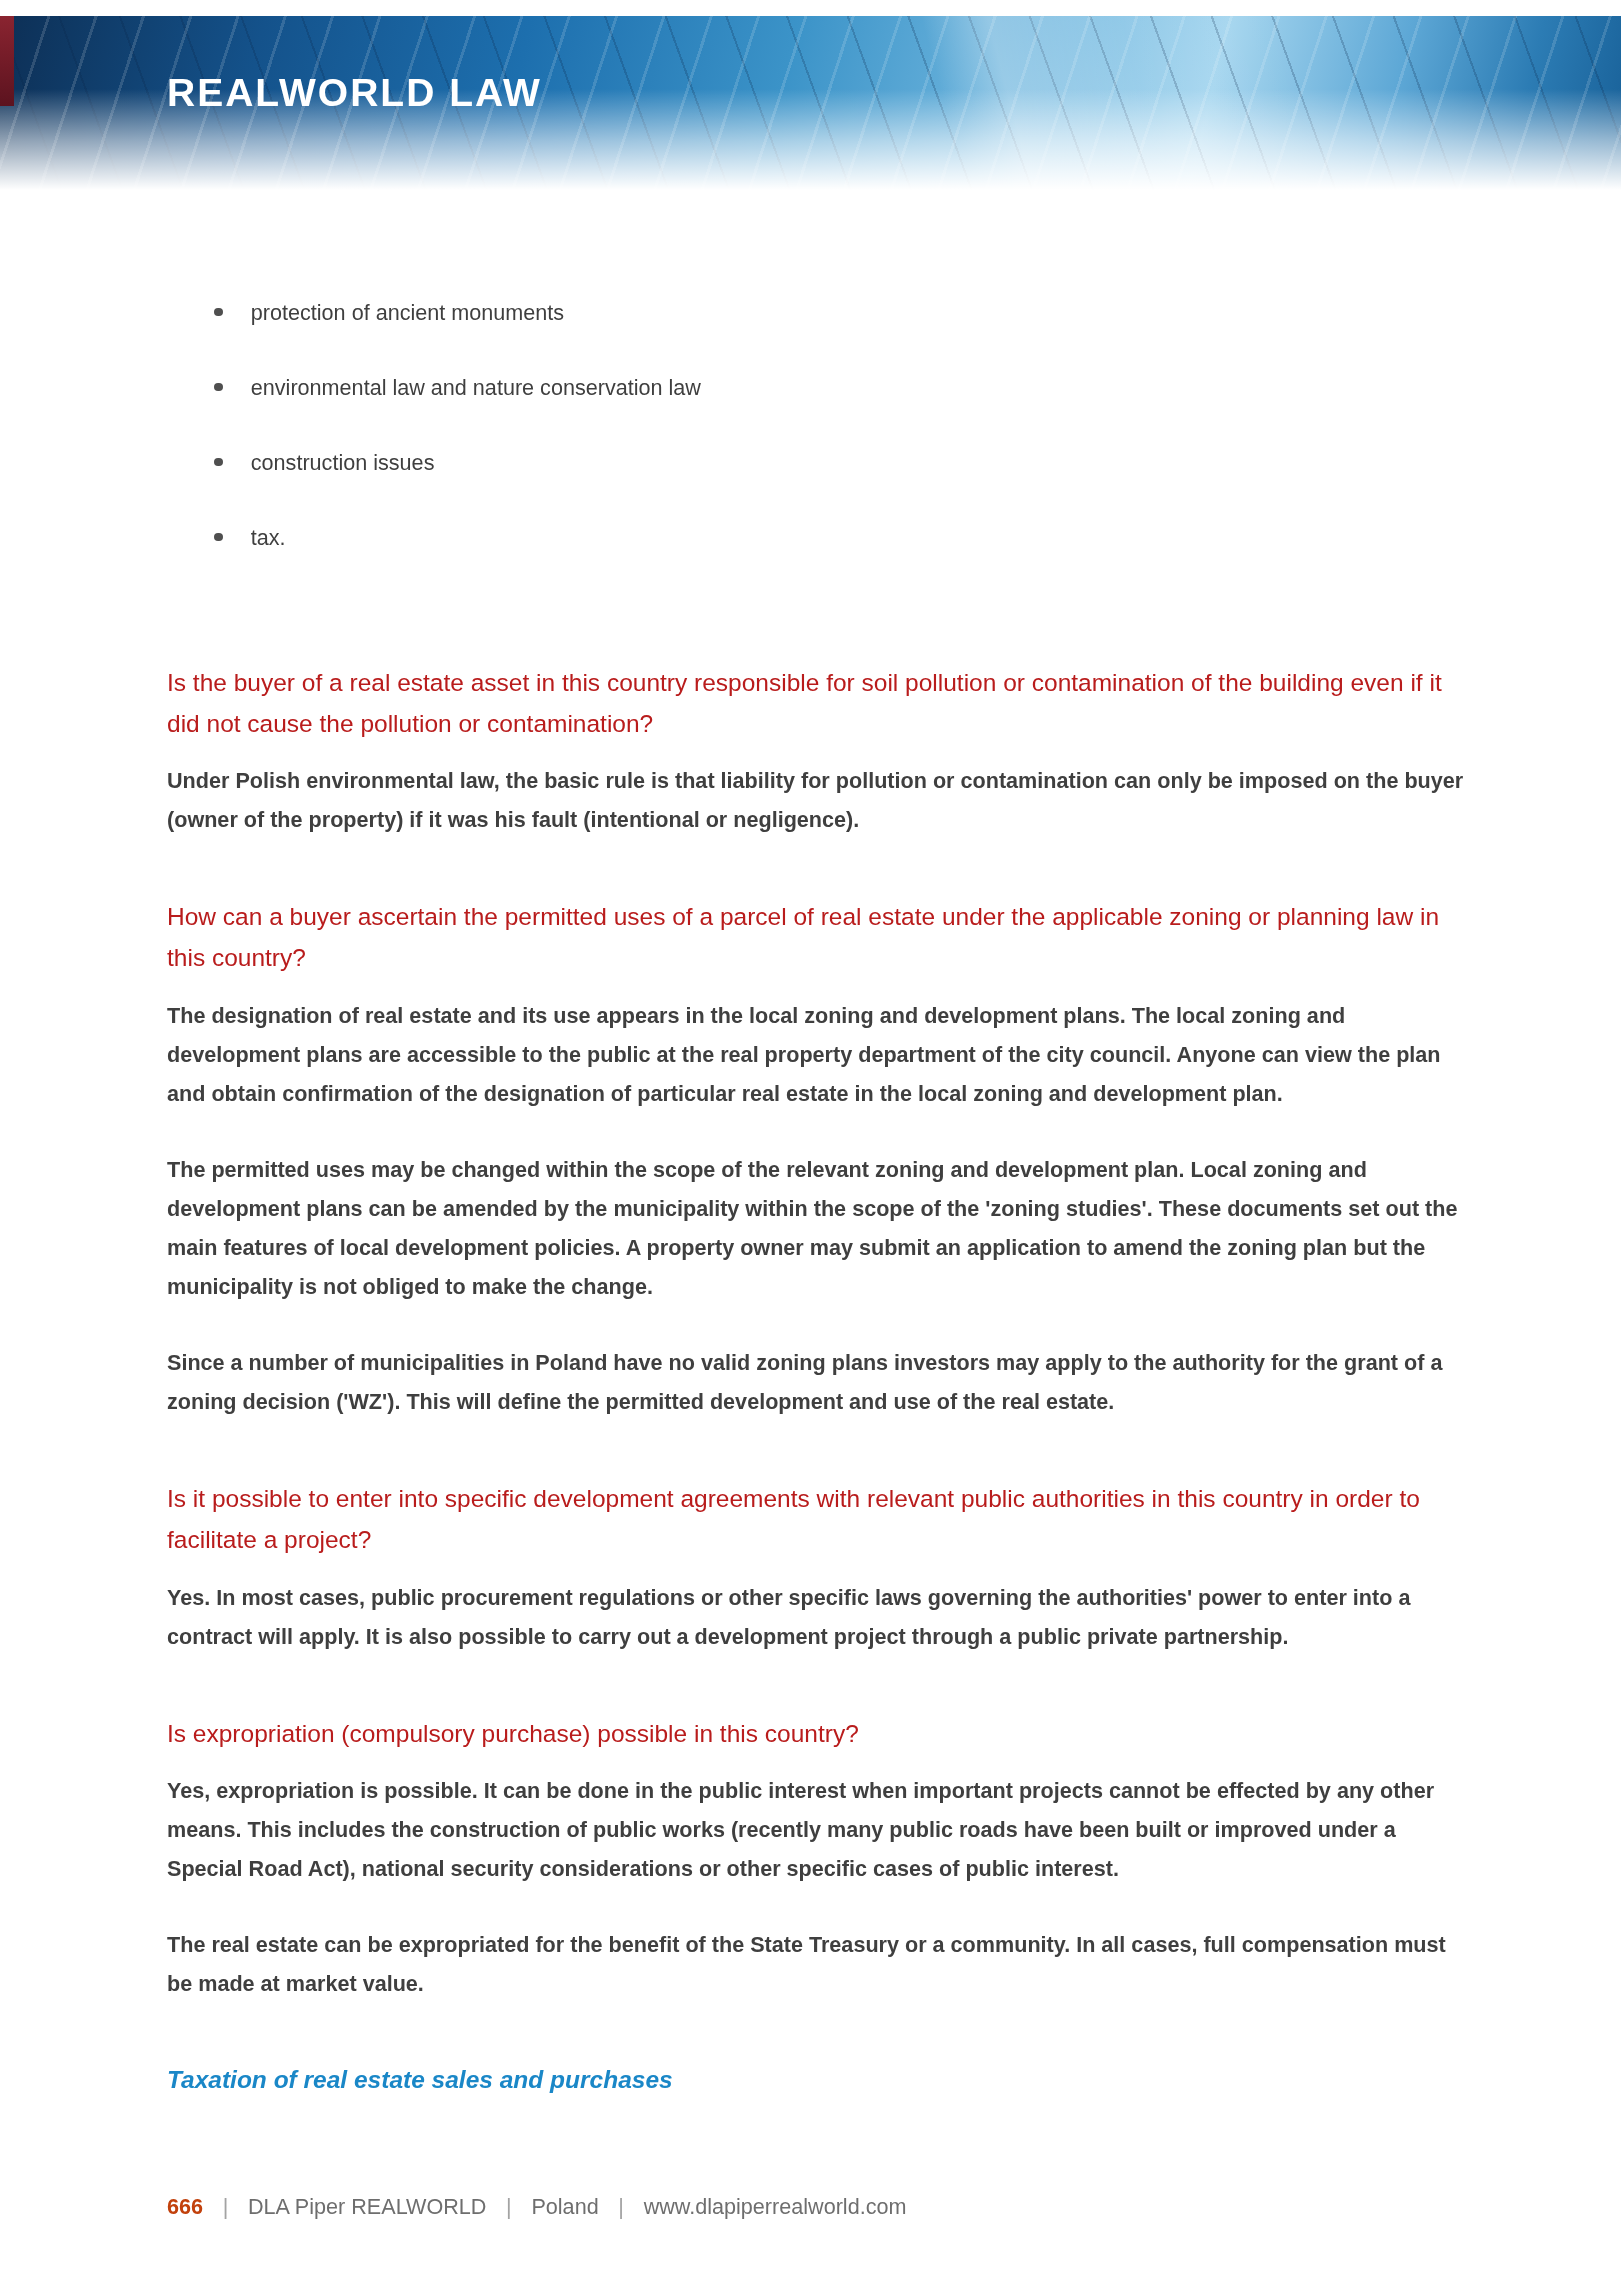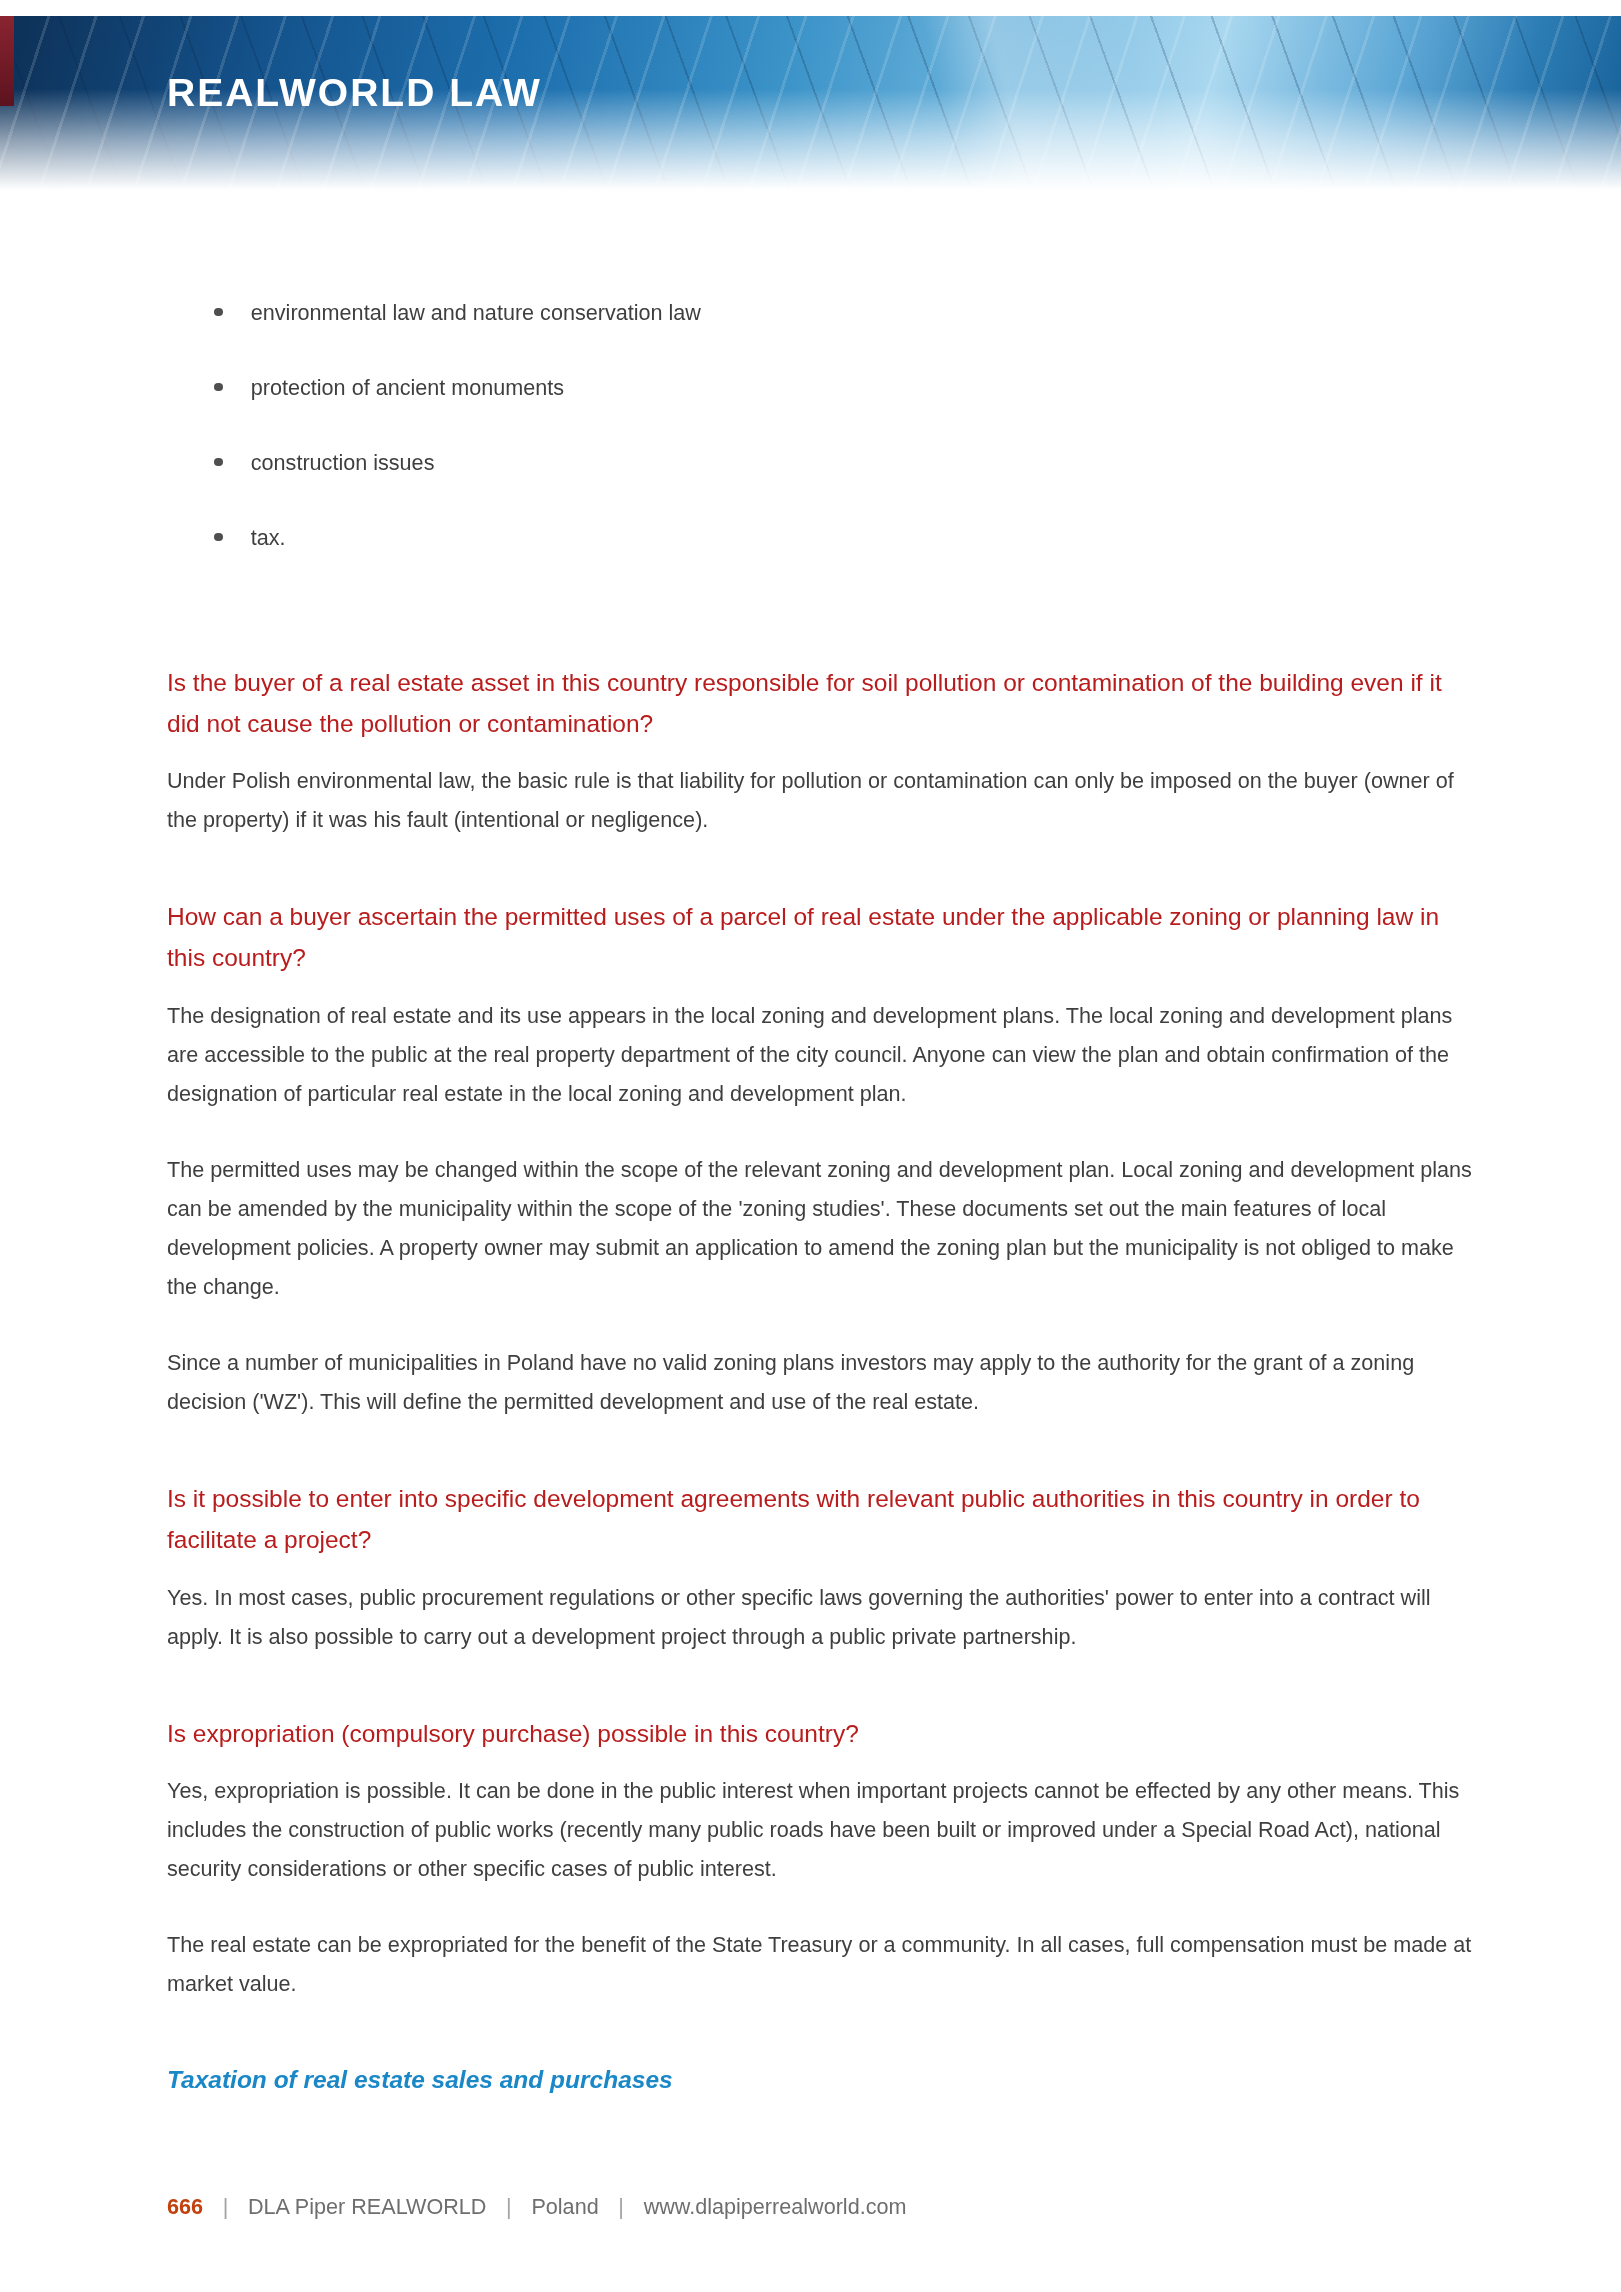--- a/index.html
+++ b/index.html
@@ -84,20 +84,21 @@
 
   h2.question {
     margin: 57px 0 17.6px 0;
     color: #b91c1c;
     font-size: 24.5px;
     font-weight: normal;
     line-height: 41px;
   }
   .content p {
     margin: 0 0 37px 0;
+    font-weight: bold;
   }
 
   h3.subsection {
     margin: 57px 0 0 0;
     color: #1a87c7;
     font-size: 24.5px;
     font-weight: bold;
     font-style: italic;
     line-height: 39px;
   }
@@ -135,25 +136,25 @@
   <div class="header">
     <div class="red-accent"></div>
     <div class="header-title">REALWORLD LAW</div>
   </div>
 
   <div class="content">
 
     <ul class="bullets">
       <li>
         <span class="bullet-dot"></span>
-        <span>environmental law and nature conservation law</span>
+        <span>protection of ancient monuments</span>
       </li>
       <li>
         <span class="bullet-dot"></span>
-        <span>protection of ancient monuments</span>
+        <span>environmental law and nature conservation law</span>
       </li>
       <li>
         <span class="bullet-dot"></span>
         <span>construction issues</span>
       </li>
       <li>
         <span class="bullet-dot"></span>
         <span>tax.</span>
       </li>
     </ul>

